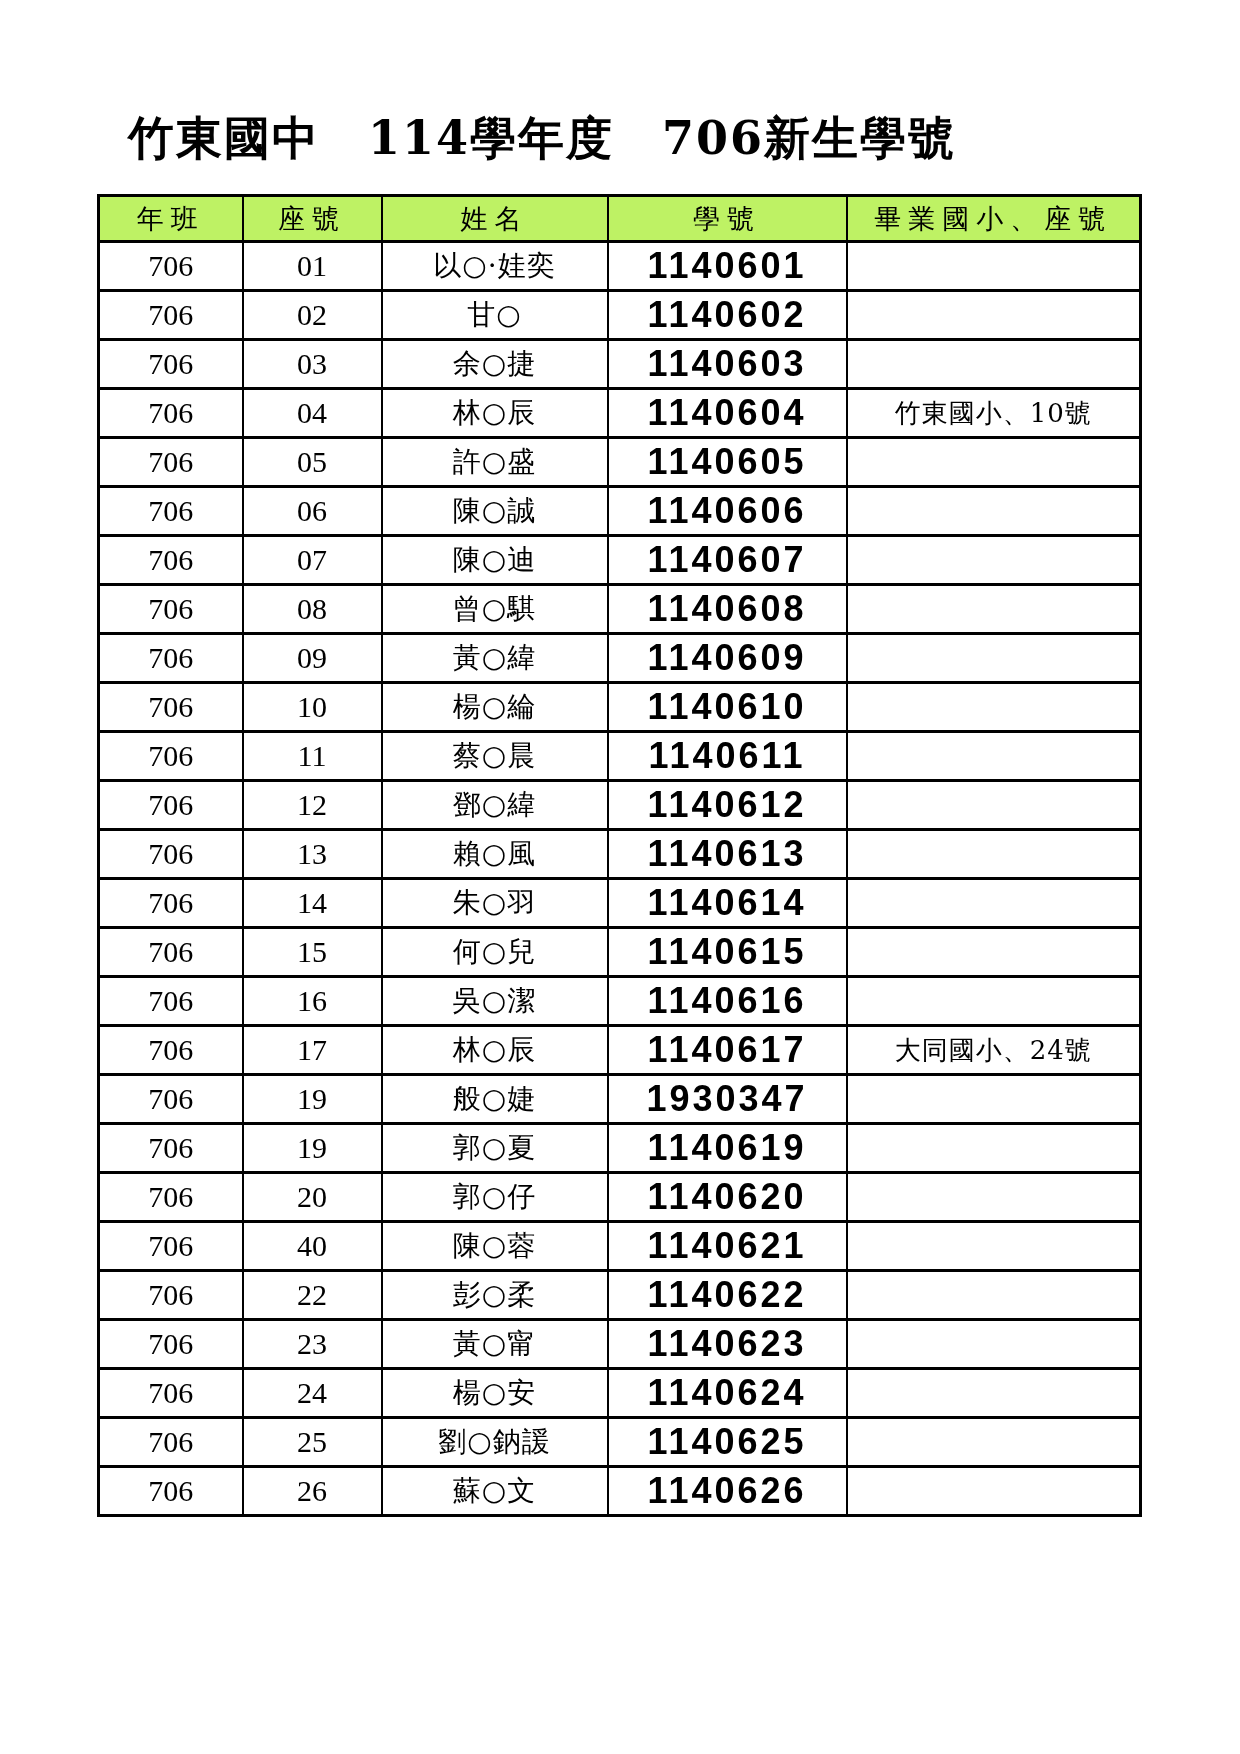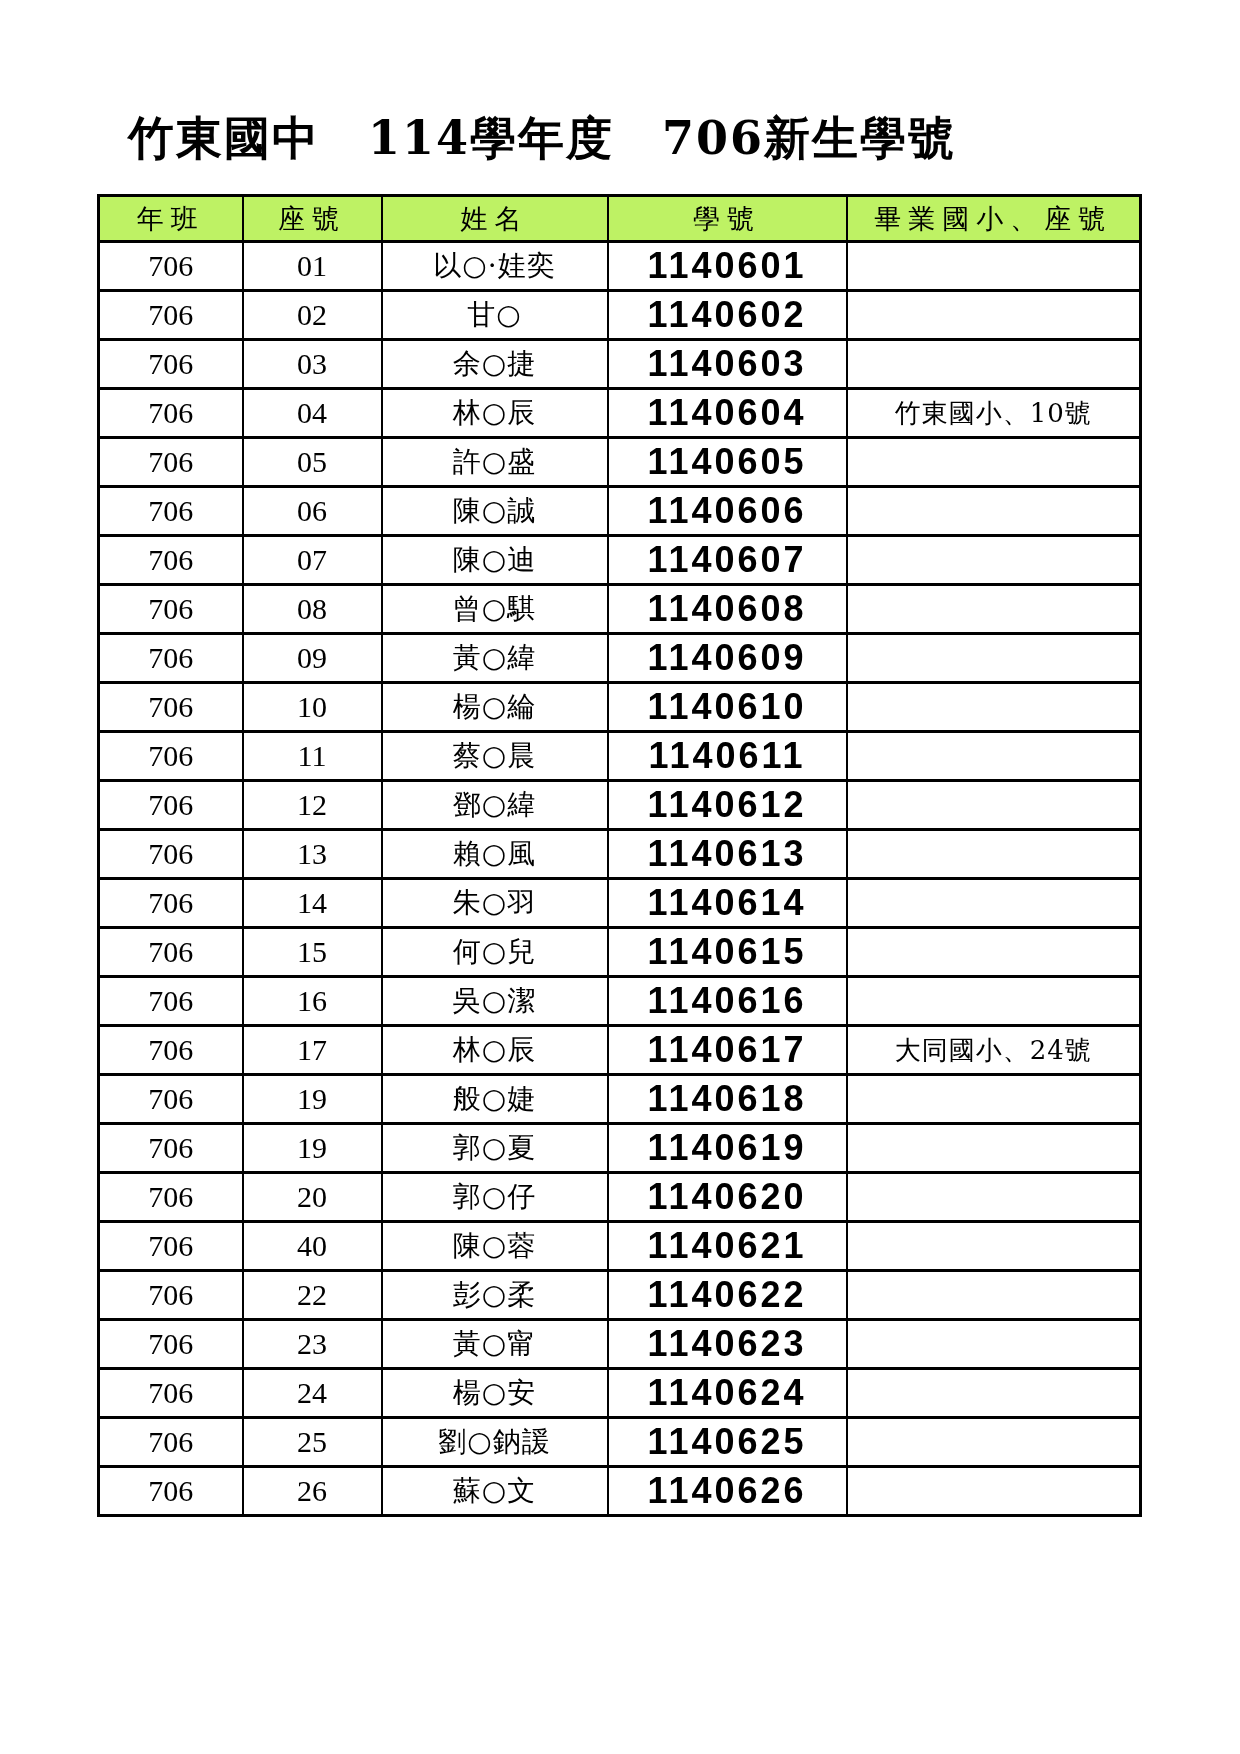--- a/index.html
+++ b/index.html
@@ -219,21 +219,21 @@
         <td class="c-class">706</td>
         <td class="c-seat">17</td>
         <td class="c-name">林○辰</td>
         <td class="c-sid">1140617</td>
         <td class="c-note">大同國小、24號</td>
       </tr>
       <tr>
         <td class="c-class">706</td>
         <td class="c-seat">19</td>
         <td class="c-name">般○婕</td>
-        <td class="c-sid">1140618</td>
+        <td class="c-sid">1930347</td>
         <td class="c-note"></td>
       </tr>
       <tr>
         <td class="c-class">706</td>
         <td class="c-seat">19</td>
         <td class="c-name">郭○夏</td>
         <td class="c-sid">1140619</td>
         <td class="c-note"></td>
       </tr>
       <tr>

